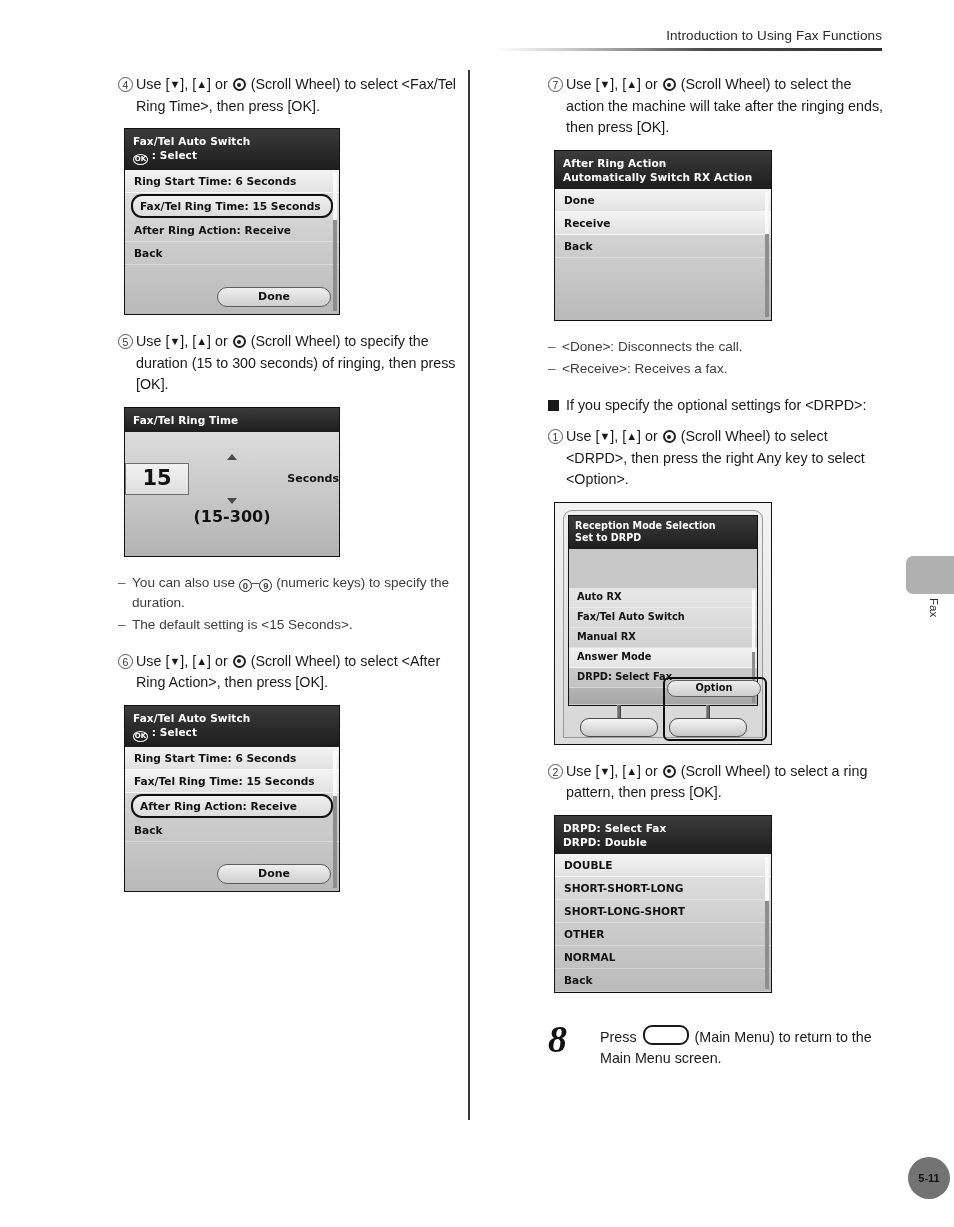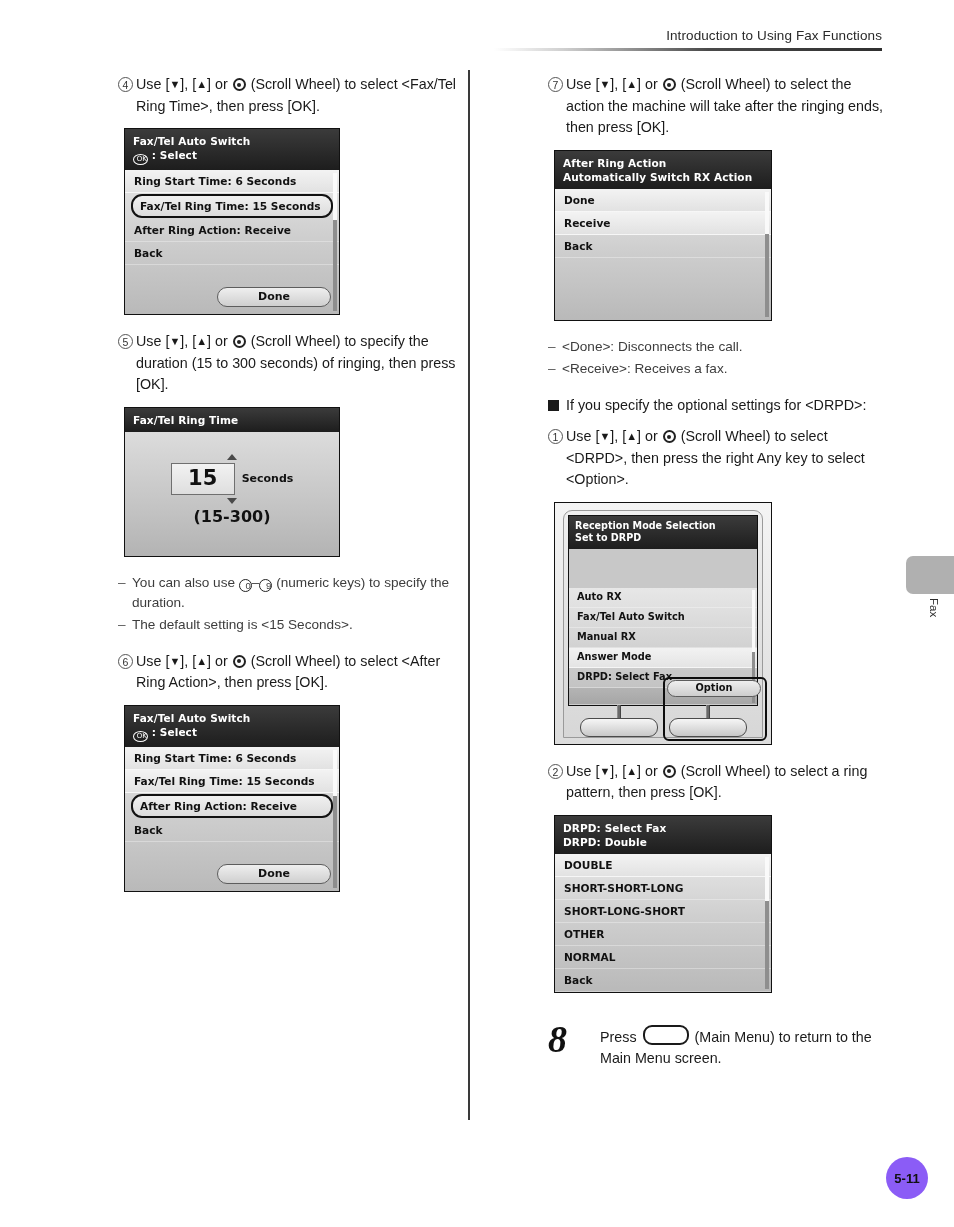--- a/index.html
+++ b/index.html
@@ -81,22 +81,22 @@
     border:2px solid #222; position:relative; vertical-align:-2px;
     box-sizing:border-box; margin:0 1px;
   }
   .wheel::after{
     content:""; position:absolute; left:2.5px; top:2.5px;
     width:4px;height:4px;border-radius:50%;background:#222;
   }
   .numkey{
     display:inline-block; min-width:13px;height:13px;line-height:11px;
     border:1.4px solid #222; border-radius:50%;
-    font-size:9.5px; text-align:right; vertical-align:-2px;
-    box-sizing:border-box; font-weight:normal;
+    font-size:9.5px; text-align:center; vertical-align:-2px;
+    box-sizing:border-box; font-weight:bold;
   }
   .mainmenu-key{
     display:inline-block; width:42px;height:16px;
     border:2px solid #1a1a1a; border-radius:9px;
     vertical-align:-3px; margin:0 2px;
   }
 
   
   .lcd{
     width:216px;
@@ -161,21 +161,21 @@
   }
   .num-center{
     position:absolute; left:0; right:0; top:22px; text-align:center;
   }
   .arrow-up,.arrow-dn{
     width:0;height:0;margin:0 auto;
     border-left:5px solid transparent;border-right:5px solid transparent;
   }
   .arrow-up{border-bottom:6px solid #4a4a4a;}
   .arrow-dn{border-top:6px solid #4a4a4a;}
-  .num-line{display:flex; align-items:center; justify-content:center; margin:3px 0;}
+  .num-line{display:flex; align-items:center; justify-content:space-between; margin:3px 0;}
   .num-box{
     width:62px; padding:2px 0 4px;
     border:1.5px solid #6f6f6f;
     background:linear-gradient(to bottom,#f2f2f2,#dedede);
     font-size:21px; font-weight:bold; color:#111; text-align:center;
     font-family:"DejaVu Sans", sans-serif;
   }
   .num-unit{font-size:11px;font-weight:bold;margin-left:7px;color:#111;}
   .num-range{font-size:16px;font-weight:bold;color:#111;margin-top:3px;}
 
@@ -241,24 +241,24 @@
     background:#b0b0b0; border-top-left-radius:7px; border-bottom-left-radius:7px;
   }
   .sidetab-label{
     position:absolute; right:14px; top:598px;
     font-size:11.5px; color:#2b2b2b;
     writing-mode:vertical-rl; text-orientation:mixed;
   }
 
   
   .pagenum{
-    position:absolute; right:26px; bottom:28px;
+    position:absolute; right:4px; bottom:28px;
     width:42px;height:42px;border-radius:50%;
-    background:#8b5cf6; color:#111;
-    font-size:13px; font-weight:bold;
+    background:#737373; color:#111;
+    font-size:11px; font-weight:bold;
     display:flex;align-items:center;justify-content:center;
   }
 </style>
 </head>
 <body>
 
 <div class="page">
 
   <div class="runhead">
     <span class="rh-text">Introduction to Using Fax Functions</span>

